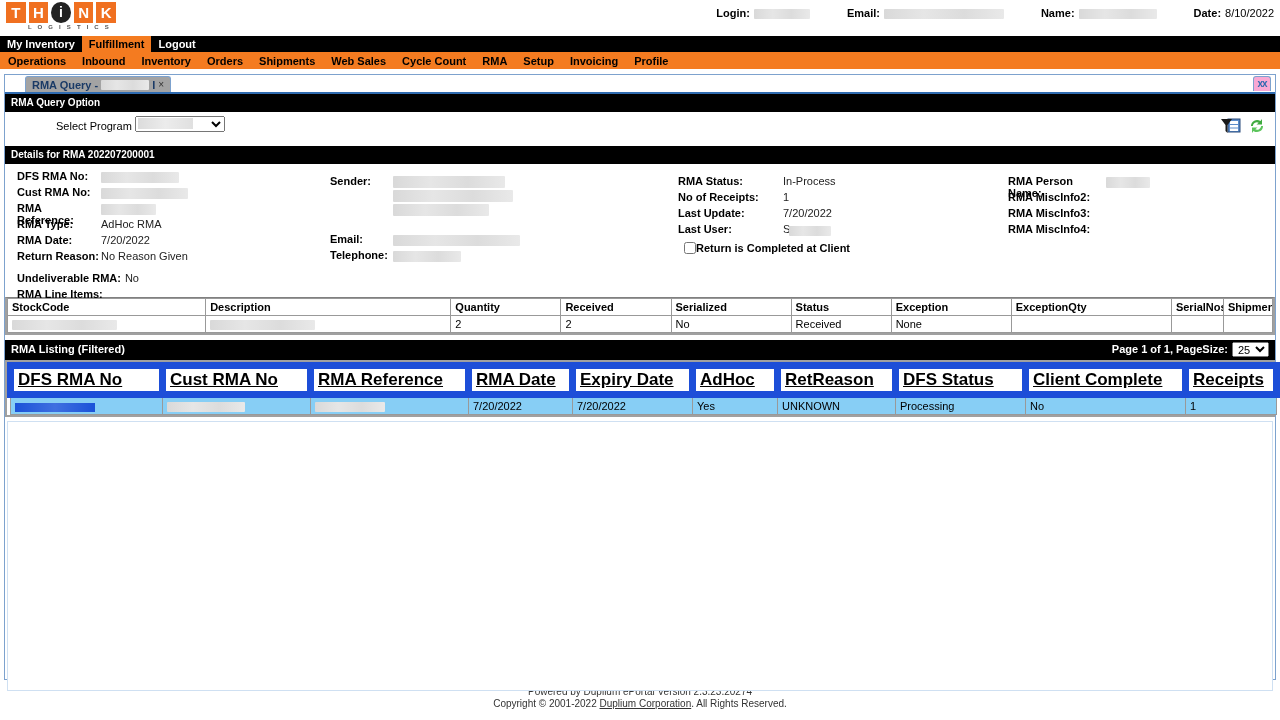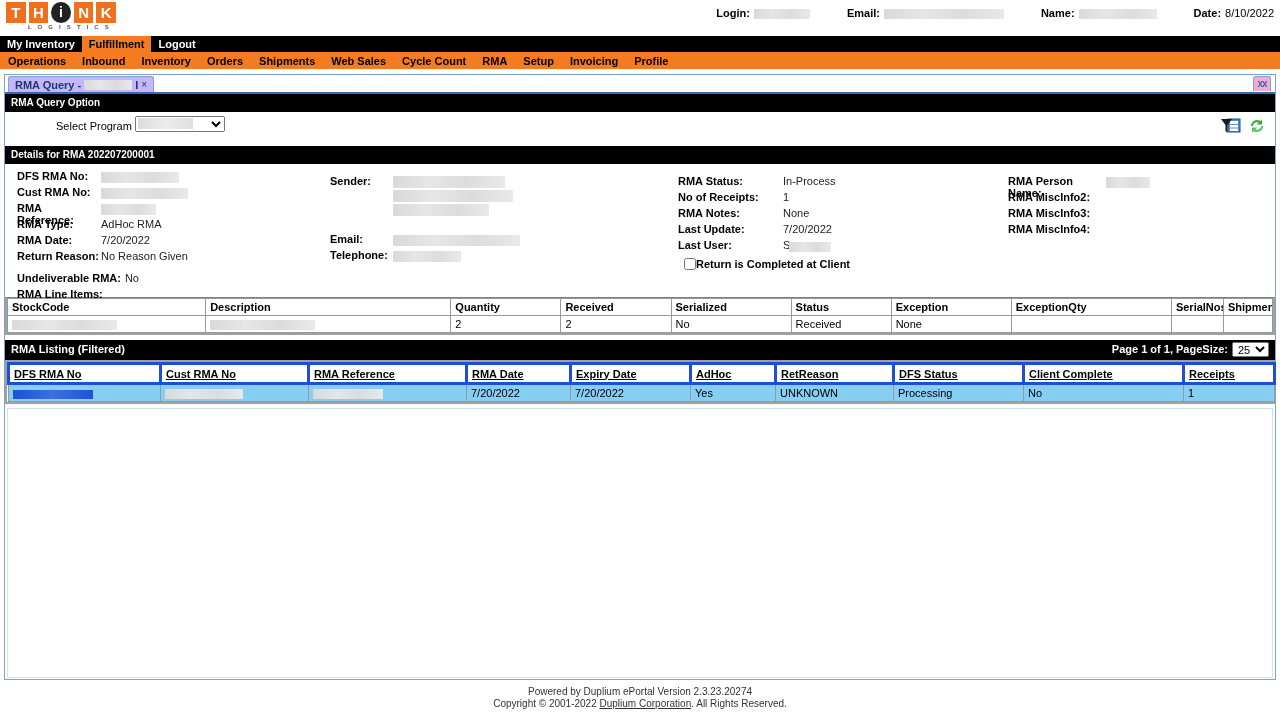--- a/index.html
+++ b/index.html
@@ -129,24 +129,24 @@
   }
   .tabstrip {
     height: 17px;
     background: #ffffff;
     position: relative;
     border-bottom: 2px solid #2f6bb0;
     box-sizing: content-box;
   }
   .tab {
     position: absolute;
-    left: 3px;
+    left: 20px;
     top: 1px;
     height: 16px;
-    background: #c4b5fd;
+    background: #a3a3a3;
     border: 1px solid #7da2ce;
     border-bottom: none;
     border-radius: 3px 3px 0 0;
     padding: 0 6px;
     display: flex;
     align-items: center;
     gap: 3px;
     font-size: 11px;
     font-weight: bold;
     color: #1a3a66;
@@ -263,26 +263,26 @@
     height: 14px;
     font-size: 11px;
     background: #ffffff;
     overflow: hidden;
     white-space: nowrap;
   }
   .grid-wrap { border: 2px solid #a0a0a0; border-top: 1px solid #808080; }
 
   table.listing th {
     background: #ffffff;
-    border: 3px solid #1d4ed8;
+    border: 7px solid #1d4ed8;
     text-align: left;
     padding: 1px 4px;
     height: 15px;
     font-weight: bold;
-    font-size: 11px;
+    font-size: 17px;
   }
   table.listing th span.hdr {
     text-decoration: underline;
     color: #000;
     cursor: pointer;
   }
   table.listing td {
     border: 1px solid #999999;
     padding: 1px 4px;
     height: 14px;
@@ -489,24 +489,20 @@
       </div>
 
       <div class="col" style="left:673px; width:325px;">
         <div class="row" style="margin-top:5px">
           <span class="lbl" style="width:105px">RMA Status:</span>
           <span class="val">In-Process</span>
         </div>
         <div class="row">
           <span class="lbl" style="width:105px">No of Receipts:</span>
           <span class="val">1</span>
-        </div>
-        <div class="row">
-          <span class="lbl" style="width:105px">RMA Notes:</span>
-          <span class="val">None</span>
         </div>
         <div class="row">
           <span class="lbl" style="width:105px">Last Update:</span>
           <span class="val">7/20/2022</span>
         </div>
         <div class="row">
           <span class="lbl" style="width:105px">Last User:</span>
           <span class="val">S</span>
           <span class="redact" style="width:42px;margin-top:3px;margin-left:-1px"></span>
         </div>

